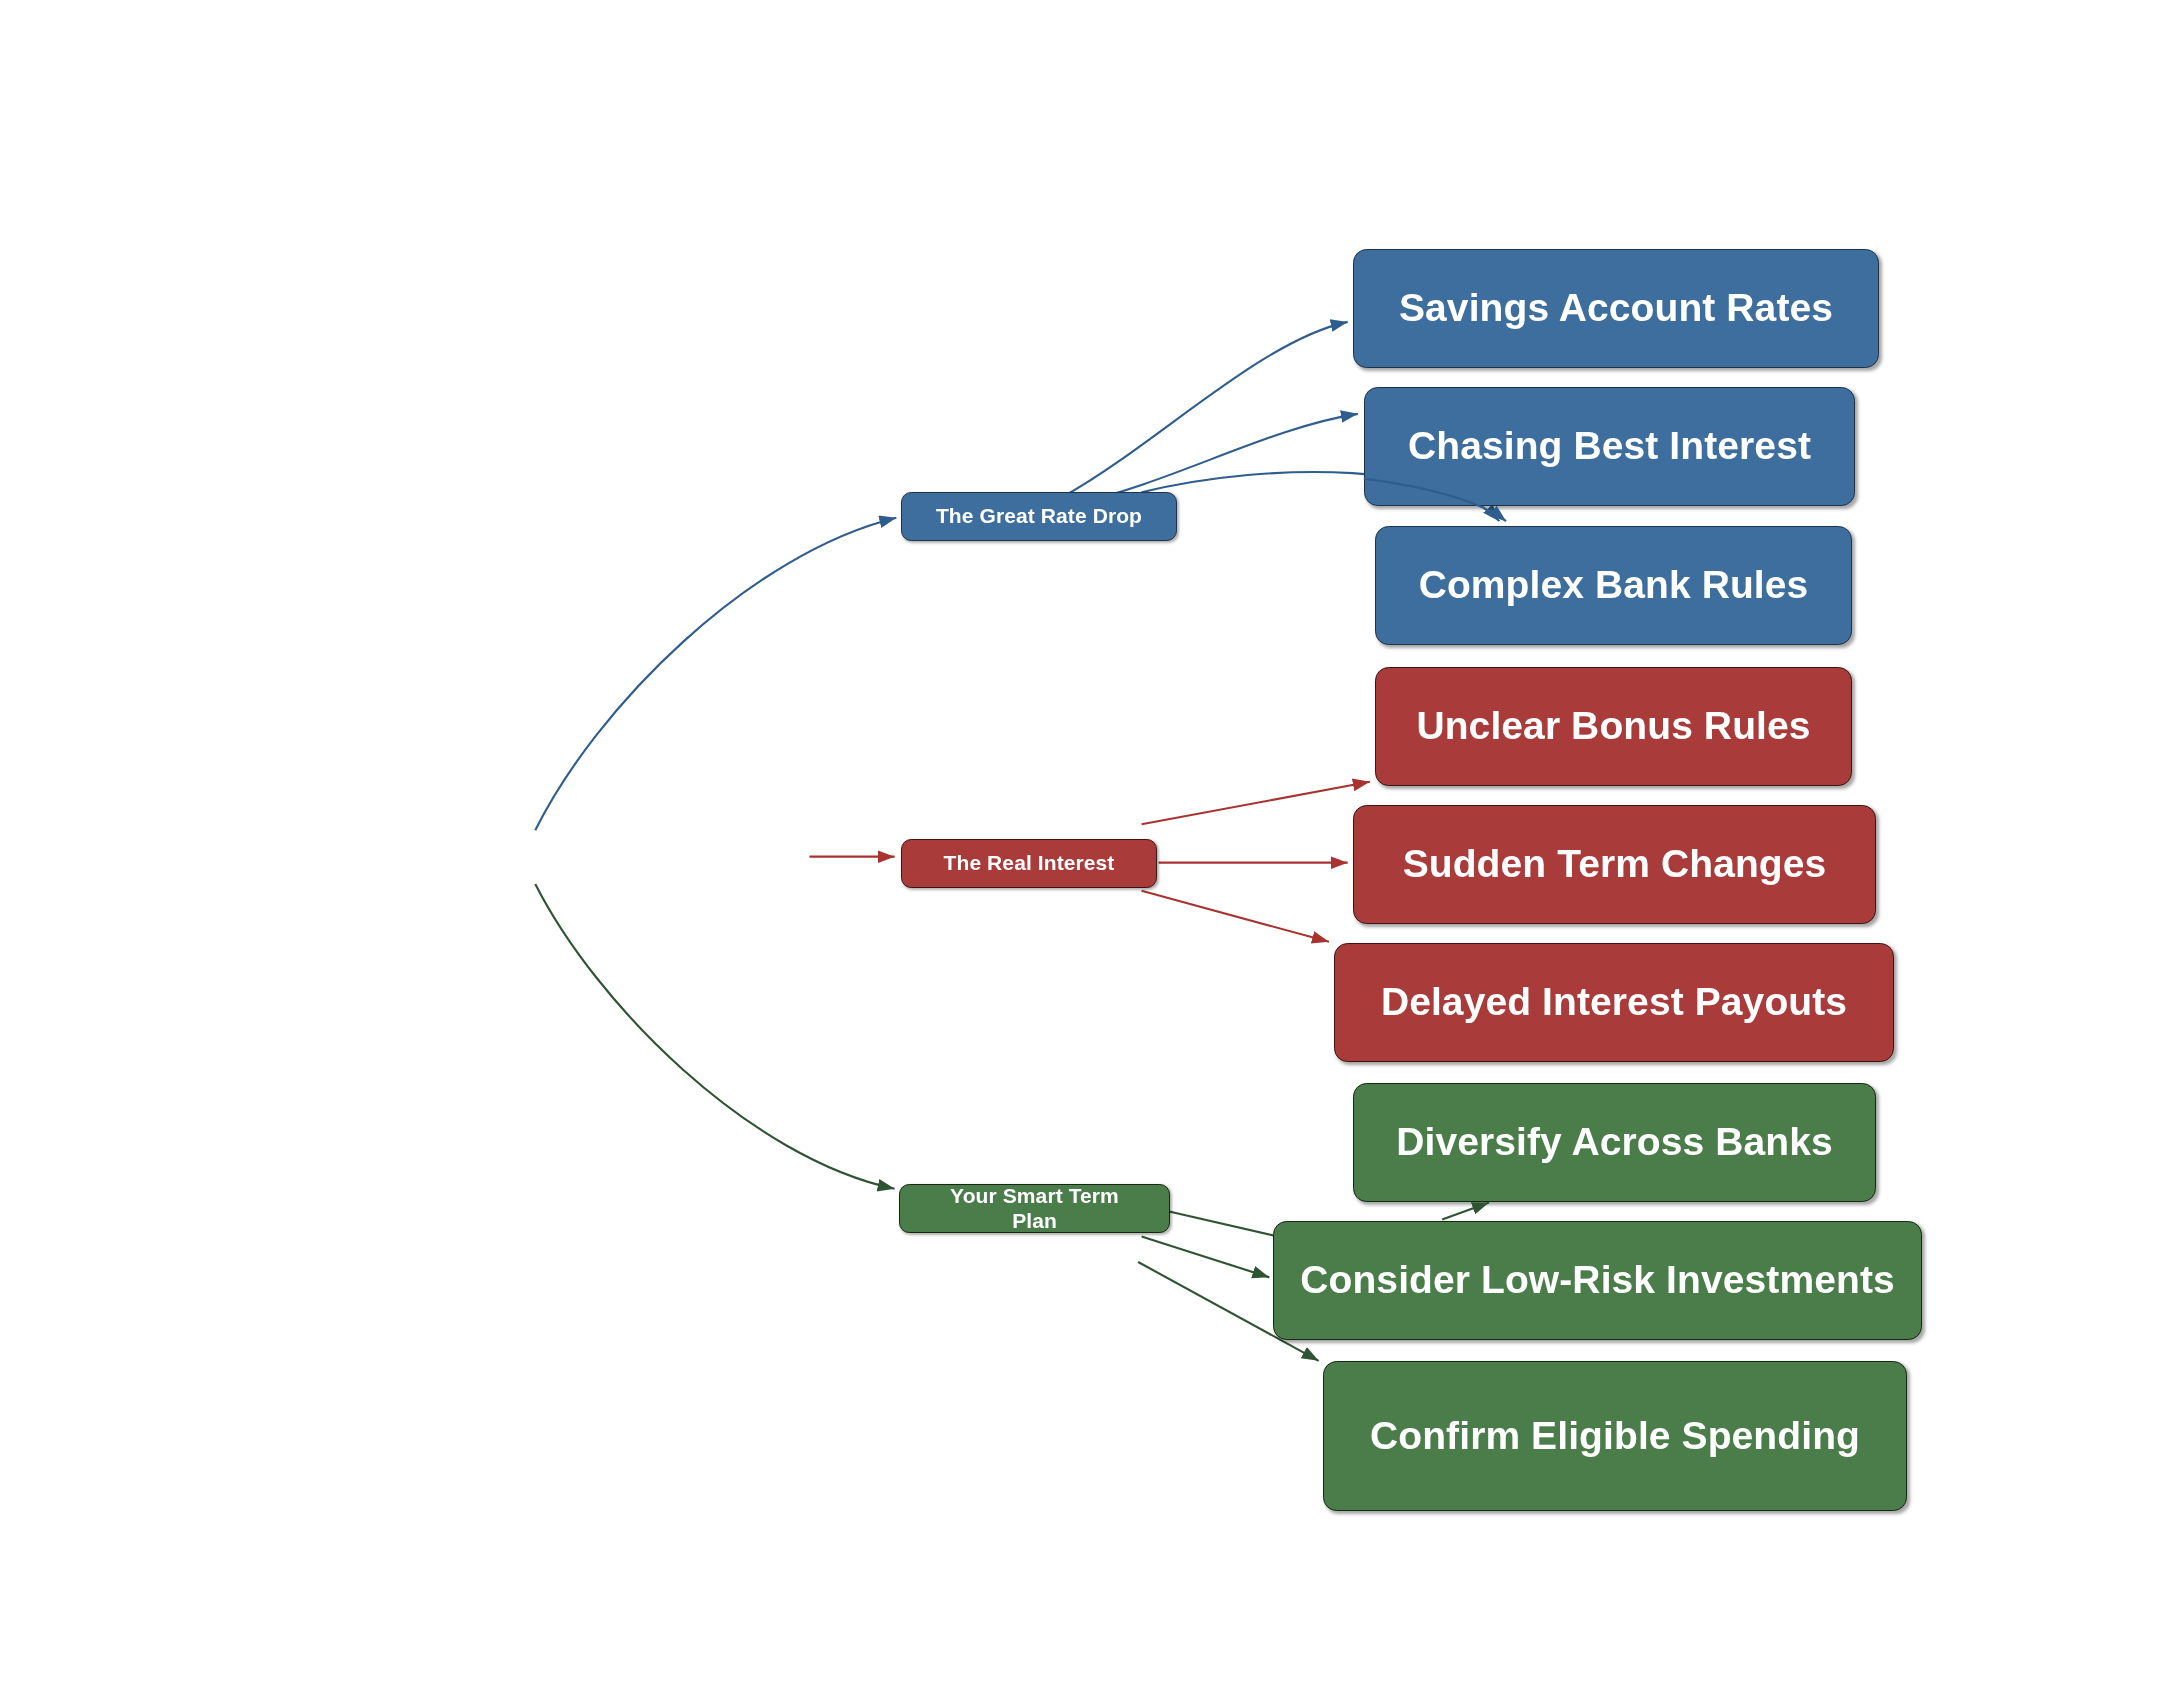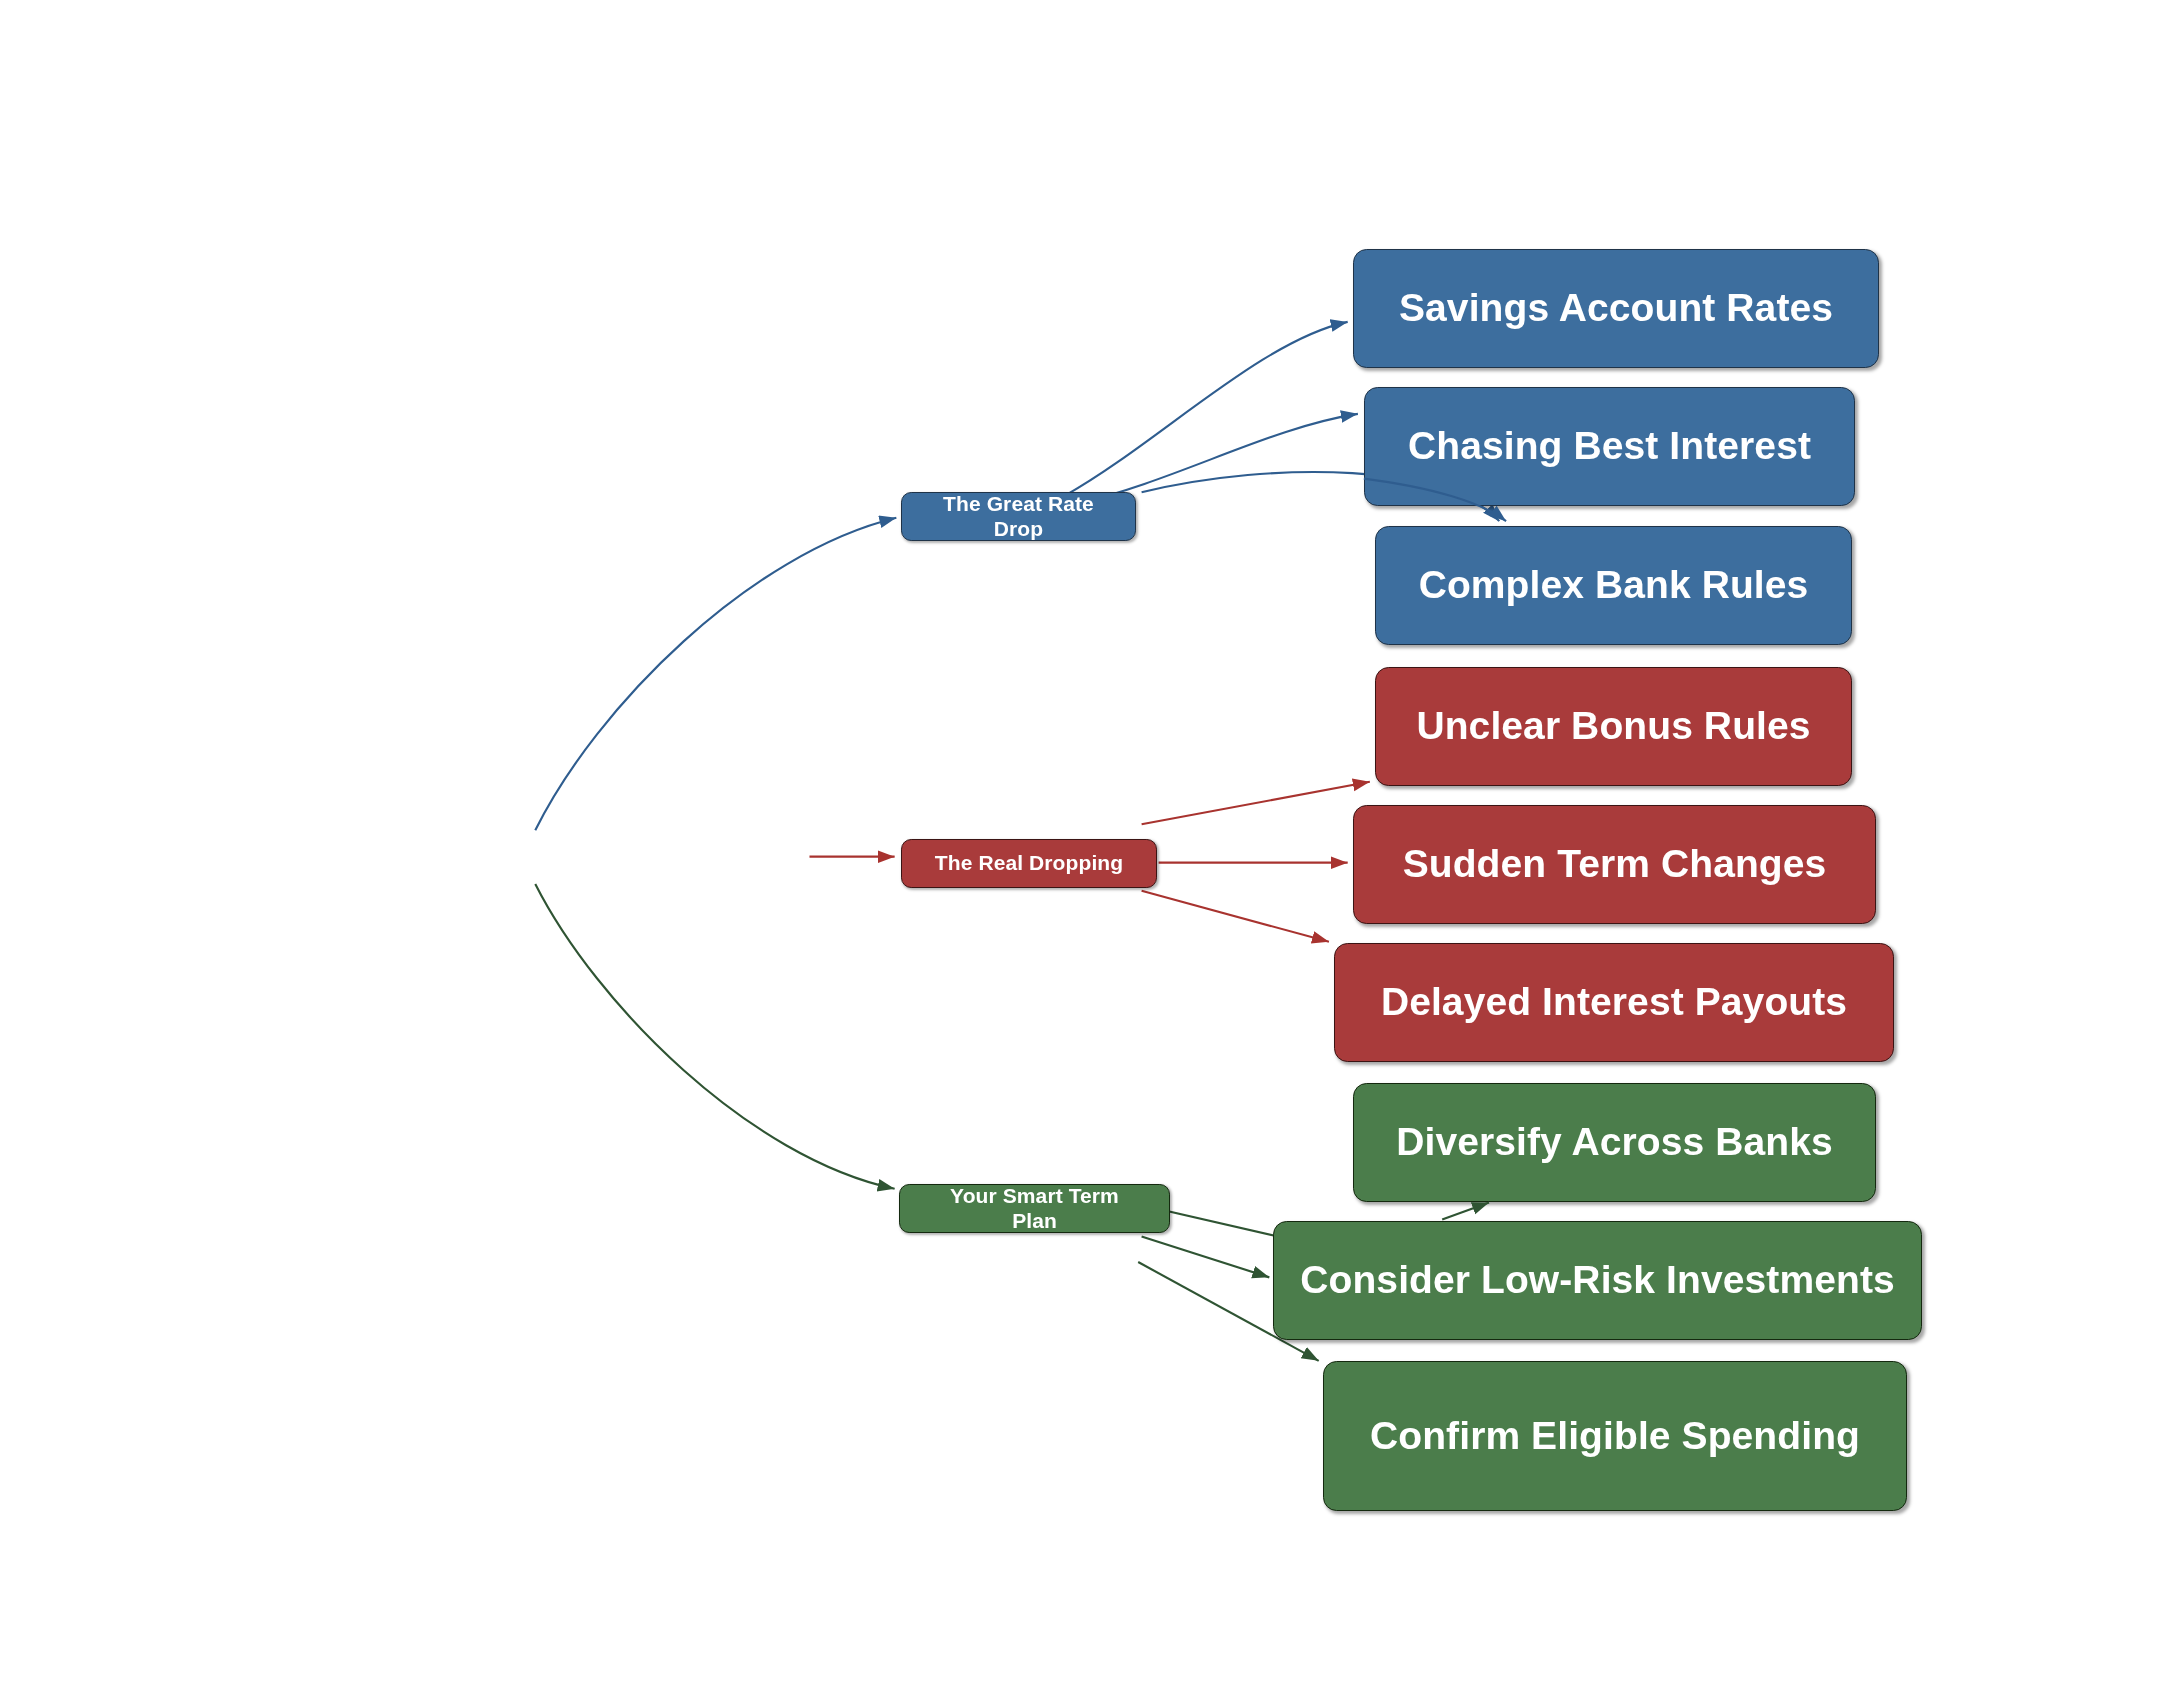--- a/index.html
+++ b/index.html
@@ -150,25 +150,25 @@
     <path d="M 1693 1432 L 1748 1412" fill="none" stroke="#2f5433" stroke-width="2.5" marker-end="url(#ah-green2)"></path>
   </svg>
 
   <div class="node leaf c-green" style="left:1273px;top:1221px;width:649px;height:119px;">
     <span>Consider Low-Risk Investments</span>
   </div>
   <div class="node leaf c-green" style="left:1323px;top:1361px;width:584px;height:150px;">
     <span>Confirm Eligible Spending</span>
   </div>
 
-  <div class="node branch c-blue" style="left:901px;top:492px;width:235px;height:49px;">
+  <div class="node branch c-blue" style="left:901px;top:492px;width:276px;height:49px;">
     <span>The Great Rate Drop</span>
   </div>
   <div class="node branch c-red" style="left:901px;top:839px;width:256px;height:49px;">
-    <span>The Real Dropping</span>
+    <span>The Real Interest</span>
   </div>
   <div class="node branch c-green" style="left:899px;top:1184px;width:271px;height:49px;">
     <span>Your Smart Term Plan</span>
   </div>
 
 
 </div>
 
 
 </body></html>

